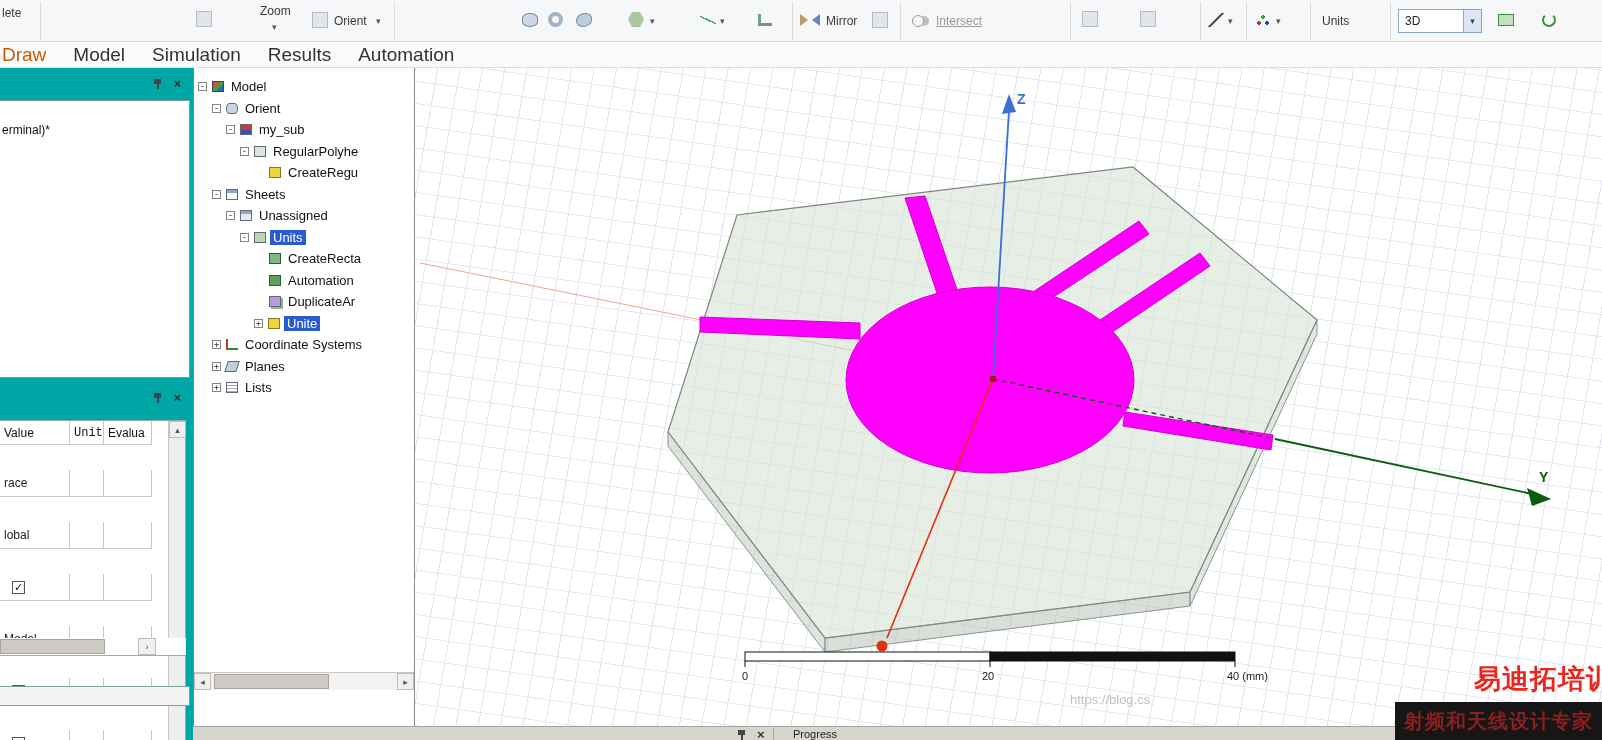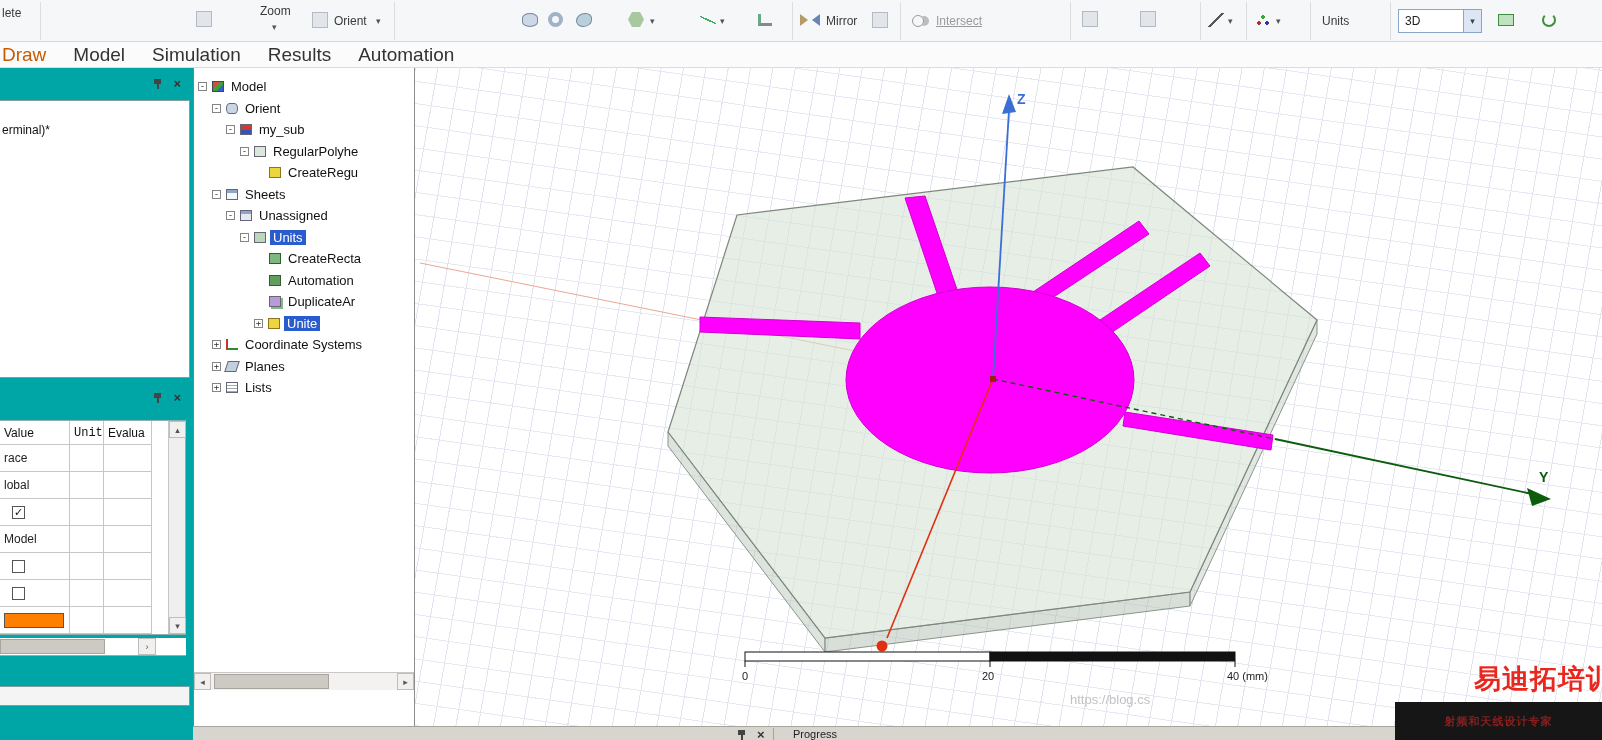--- a/index.html
+++ b/index.html
@@ -47,21 +47,21 @@
   .pin::after{content:"";position:absolute;left:4px;top:6px;width:2px;height:5px;background:#444;}
   .closex{font-size:13px;line-height:11px;color:#333;font-weight:bold;}
   #project-body{position:absolute;left:0;top:32px;width:190px;height:278px;background:#fff;border:1px solid #7f9f9f;border-left:none;}
   #project-title{position:absolute;left:2px;top:22px;font-size:12px;color:#111;white-space:nowrap;}
 
   
   #prop-table{position:absolute;left:0;top:352px;width:186px;background:#fff;border-top:1px solid #9fb;border:1px solid #8fb0b0;border-left:none;}
   .phead-row,.prow{display:flex;}
   .pcell{border-right:1px solid #c6c6c6;border-bottom:1px solid #c6c6c6;padding:0 4px;overflow:hidden;white-space:nowrap;display:flex;align-items:center;background:#fff;font-size:12px;}
   .phead{height:24px;font-size:12px;color:#111;}
-  .prow .pcell{height:27px;}
+  .prow .pcell{height:27px;margin-top:25px;}
   .c0{width:70px;}.c1{width:34px;font-family:Liberation Mono, monospace;}.c2{width:48px;}
   .cb{margin-left:8px;width:13px;height:13px;border:1px solid #555;background:#fff;font-size:11px;line-height:11px;text-align:center;color:#111;}
   .swatch{width:60px;height:15px;border:1px solid #555;display:inline-block;}
   #prop-vscroll{position:absolute;right:0;top:0;bottom:0;width:17px;background:#efefef;border-left:1px solid #c6c6c6;display:flex;flex-direction:column;justify-content:space-between;}
   .sb-btn{display:flex;align-items:center;justify-content:center;font-size:9px;color:#555;background:#f1f0ee;border:1px solid #bdbdbd;width:17px;height:17px;}
   #prop-hscroll{position:absolute;left:0;top:570px;width:186px;height:18px;background:#fff;border-bottom:1px solid #8fb0b0;}
   #prop-hthumb{position:absolute;left:0;top:1px;width:105px;height:15px;background:#cdc9c3;border:1px solid #a8a49e;}
   #prop-hbtn{position:absolute;left:138px;top:0;width:18px;height:17px;}
   #dock-bottom-strip{position:absolute;left:0;top:618px;width:190px;height:20px;background:#f4f4f4;border:1px solid #7f9f9f;border-left:none;}
 
@@ -103,21 +103,21 @@
   
   #statusbar{position:absolute;left:193px;top:726px;width:1409px;height:14px;background:#d8d5cf;border-top:1px solid #a7a49e;}
   #statusbar .panel-icons{top:2px;left:544px;}
   #status-sep{position:absolute;left:580px;top:1px;width:1px;height:13px;background:#a7a49e;}
   #progress-label{position:absolute;left:600px;top:1px;font-size:11px;color:#222;}
 
   
   #wm-url{position:absolute;left:1070px;top:692px;font-size:13px;color:#c2c2c2;z-index:6;}
   #wm-brand{position:absolute;left:1474px;top:661px;font-size:27px;font-weight:bold;color:#e8281e;letter-spacing:1px;z-index:7;white-space:nowrap;}
   #wm-strip{position:absolute;left:1395px;top:702px;width:207px;height:38px;background:#161616;z-index:7;display:flex;align-items:center;justify-content:center;}
-  #wm-tagline{font-size:11px;font-weight:bold;color:#8b1f1f;letter-spacing:1px;white-space:nowrap;}
+  #wm-tagline{font-size:20px;font-weight:bold;color:#8b1f1f;letter-spacing:1px;white-space:nowrap;}
 </style>
 </head>
 <body>
 
 <div id="app">
 
   <div id="toolbar">
     <span class="tb-label" style="left:2px;top:6px;">lete</span>
     <div class="tb-sep" style="left:40px;"></div>
     <span class="tbi i-generic" style="left:196px;top:11px;"></span>

